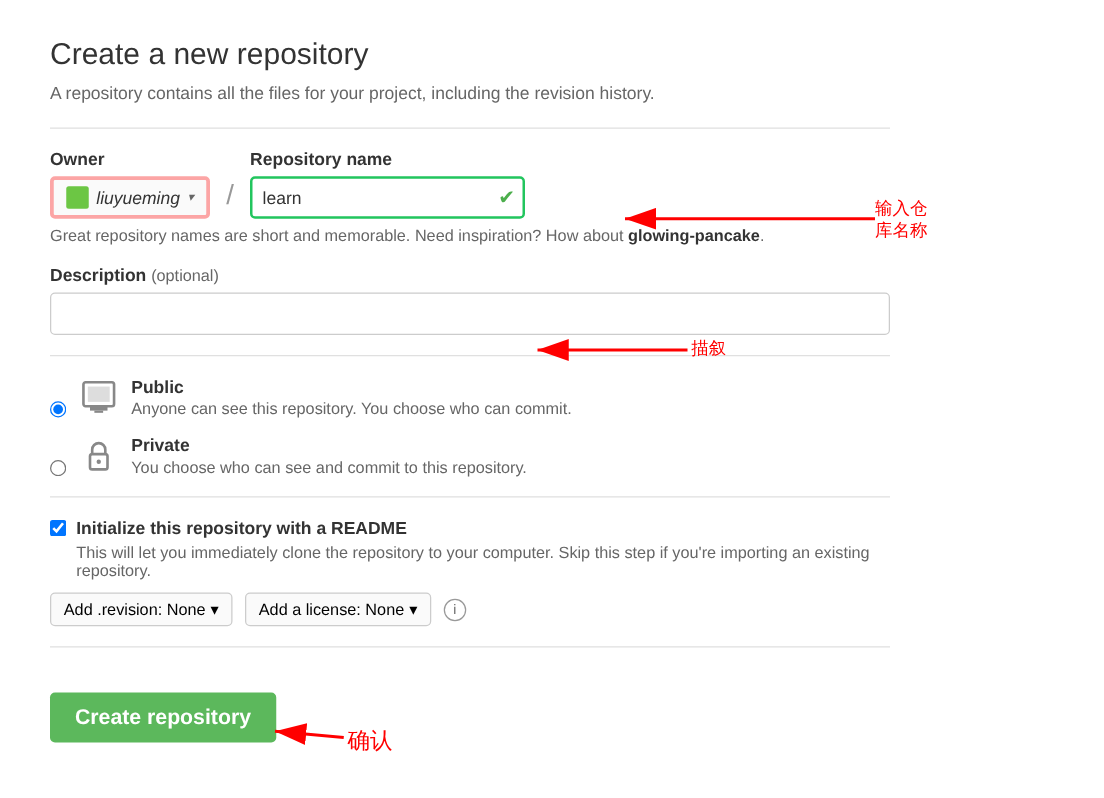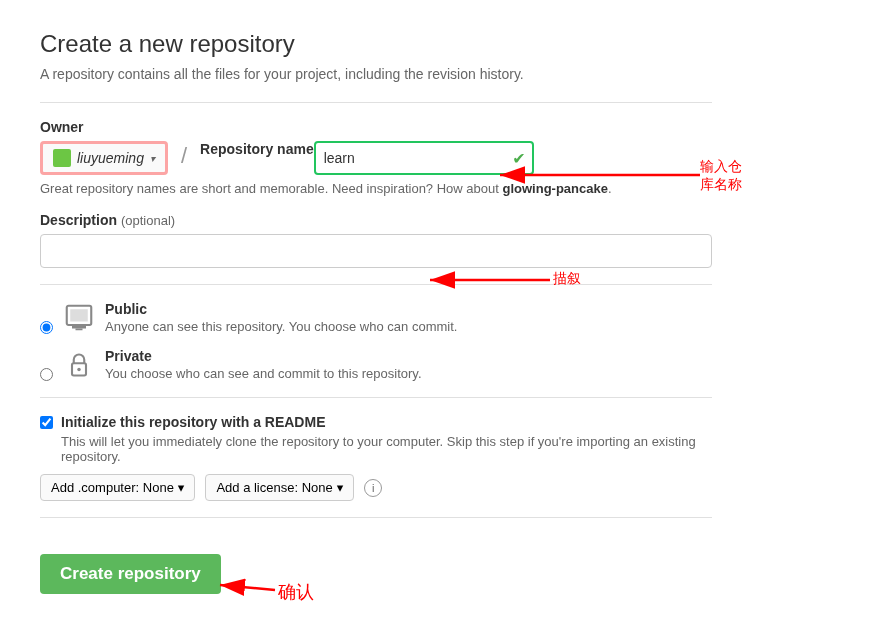--- a/index.html
+++ b/index.html
@@ -261,21 +261,21 @@
       <div class="label-row">
         <div style="display:flex; flex-direction:column; margin-right: 0;">
           <span class="field-label">Owner</span>
           <div class="owner-select">
             <span class="owner-avatar"></span>
             <span>liuyueming</span>
             <span class="chevron">▾</span>
           </div>
         </div>
         <div class="separator">/</div>
-        <div style="display:flex; flex-direction:row;">
+        <div style="display:flex; flex-direction:column;">
           <span class="field-label">Repository name</span>
           <div class="repo-input-wrapper">
             <input class="repo-input" type="text" value="learn" style="">
             <span class="check-icon">✔</span>
           </div>
         </div>
       </div>
 
       <p class="hint-text">
         <span>Great repository names are short and memorable. Need inspiration? How about </span><span class="hint-bold">glowing-pancake</span><span>.</span>
@@ -334,21 +334,21 @@
         <input type="checkbox" checked="" style="">
         <div>
           <div class="checkbox-label-title">Initialize this repository with a README</div>
           <div class="checkbox-label-desc">This will let you immediately clone the repository to your computer. Skip this step if you're importing an existing repository.</div>
         </div>
       </div>
 
       <div class="dropdowns-row">
         <button class="dropdown-btn">
           <span>
-            <span>Add .computer:</span>
+            <span>Add .revision:</span>
             <span>None</span>
           </span>
           <span>▾</span>
         </button>
         <button class="dropdown-btn">
           <span>
             <span>Add a license:</span>
             <span>None</span>
           </span>
           <span>▾</span>

